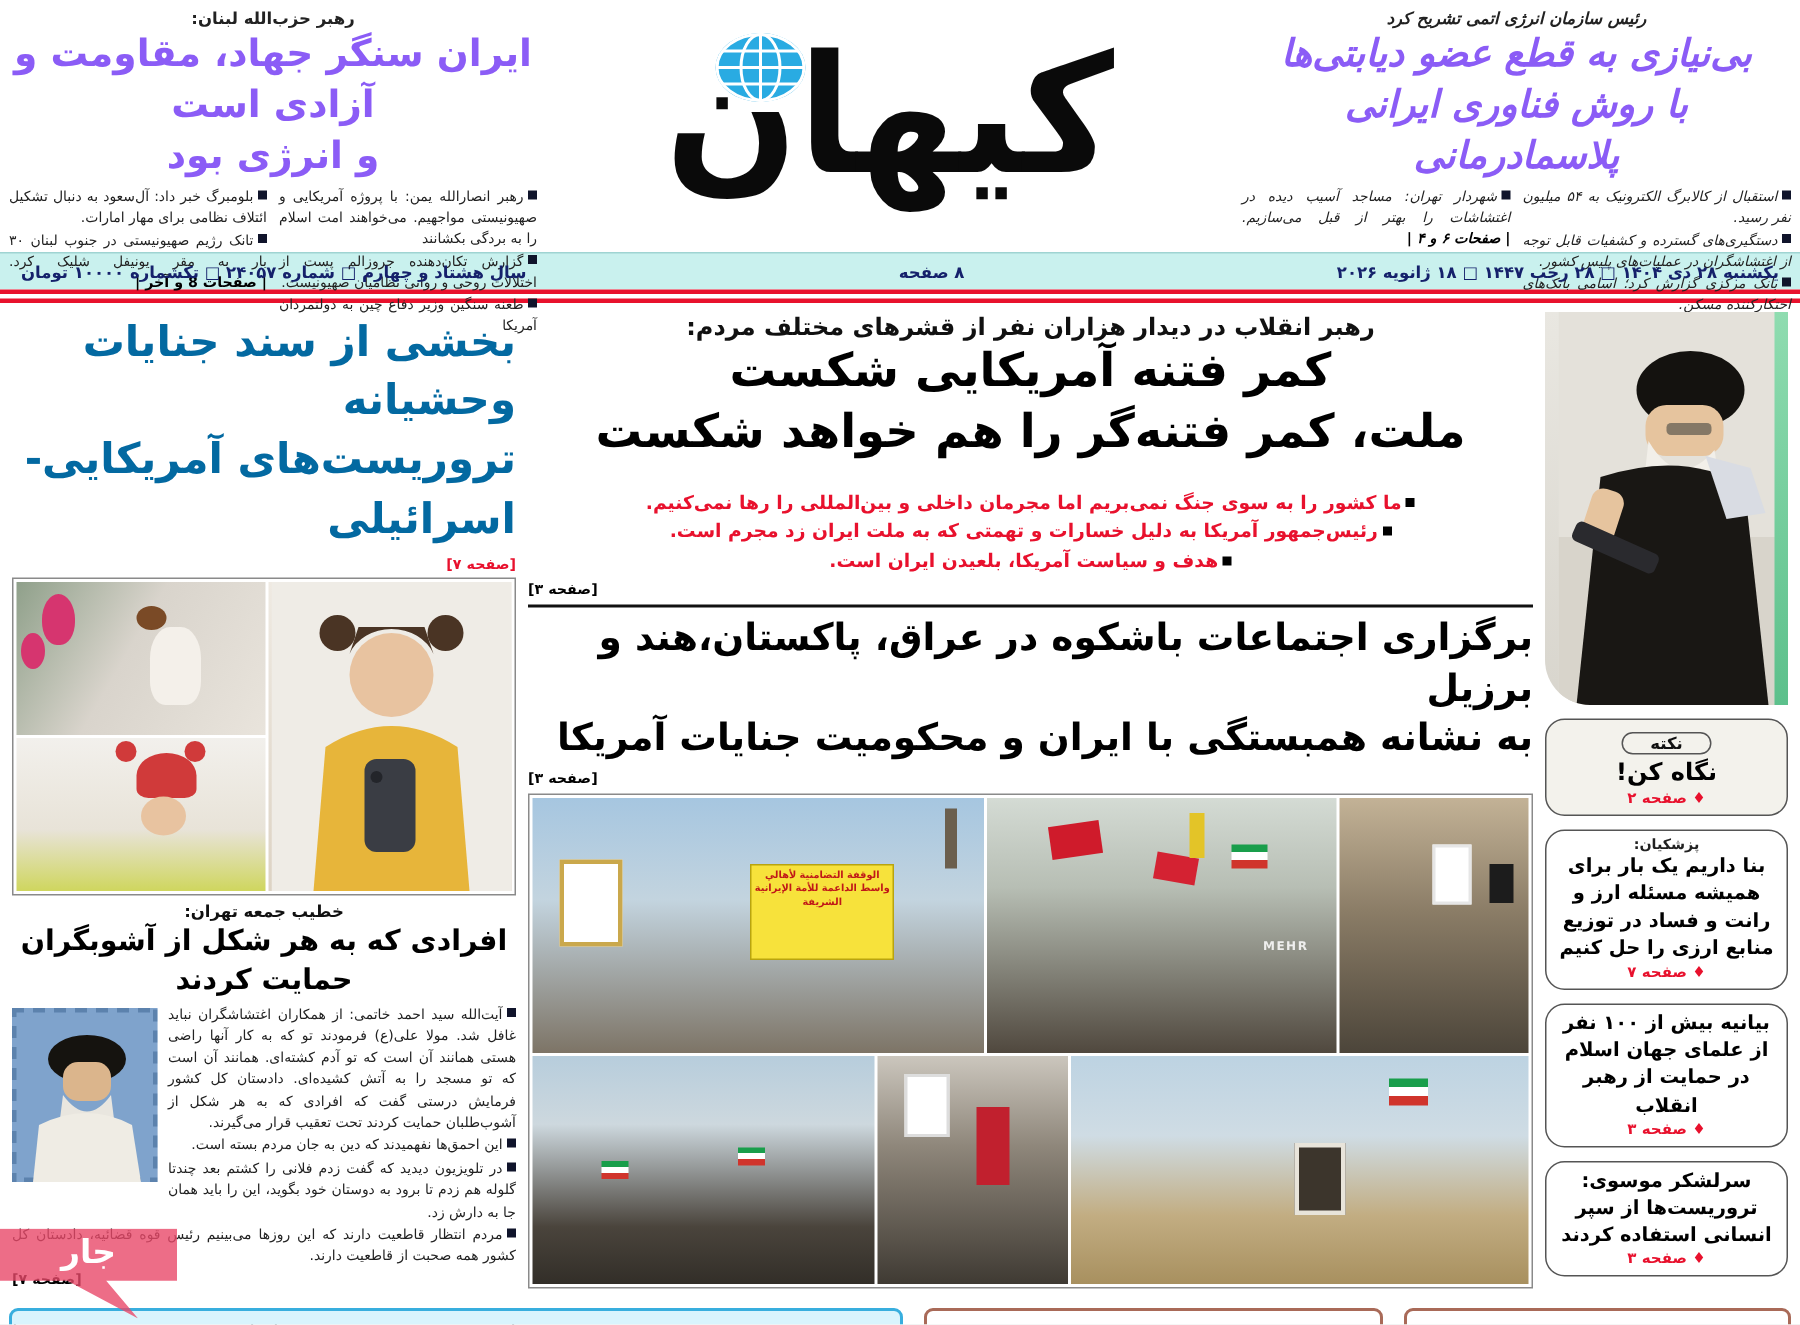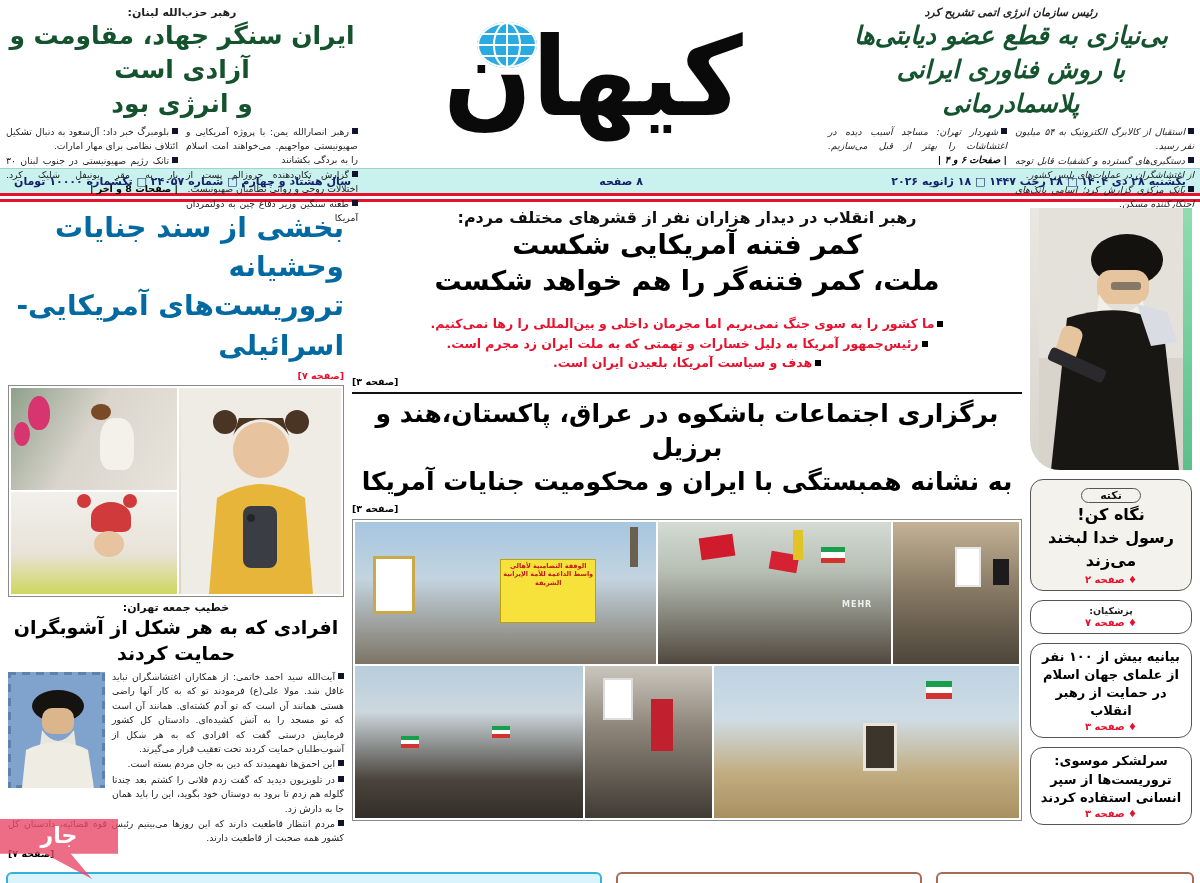--- a/index.html
+++ b/index.html
@@ -5,21 +5,21 @@
   * { margin:0; padding:0; box-sizing:border-box; }
   html,body { background:#e9e9e9; }
   body { font-family:"DejaVu Sans", sans-serif; }
   .page { position:relative; width:1200px; height:883px; margin:0 auto; background:#fff; overflow:hidden; color:#111; }
 
   
   .topband { display:flex; flex-direction:row; height:168px; padding:2px 6px 0 6px; gap:6px; }
   .topstory { width:352px; padding-top:4px; }
   .topstory.right { width:366px;font-style:italic; }
   .kicker { text-align:center; font-size:11px; font-weight:bold; color:#222; }
-  .tophead { text-align:center; font-size:25px; font-weight:900; line-height:1.35; color:#14532d; letter-spacing:-0.5px; }
+  .tophead { text-align:center; font-size:25px; font-weight:900; line-height:1.35; color:#8b5cf6; letter-spacing:-0.5px; }
   .briefs { display:flex; gap:8px; margin-top:5px; }
   .bcol { flex:1; }
   .bi { font-size:9.3px; line-height:1.5; text-align:justify; color:#222; margin-bottom:1px; }
   .sq { display:inline-block; width:6px; height:6px; background:#10142b; margin-left:3px; vertical-align:1px; }
   .ptag { font-weight:bold; font-size:9.5px; color:#000; white-space:nowrap; }
   .ptag.red { color:#e8112d; }
 
   
   .masthead { flex:1; position:relative; }
   .logo-text { position:absolute; right:0; left:0; top:8px; text-align:center; font-size:104px; font-weight:900; color:#0a0a0a; line-height:1.3; transform:scaleY(1.05); }
@@ -40,31 +40,31 @@
   .sbox.note { background:#f3f2ec; }
   .pillsm { display:inline-block; border:1.5px solid #555; border-radius:11px; background:#f3f2ec; font-size:11px; font-weight:bold; padding:0 18px; margin-top:-15px; position:relative; z-index:2; }
   .sbox .h { font-size:16px; font-weight:900; line-height:1.45; color:#000; }
   .sbox .h2s { font-size:13px; font-weight:900; line-height:1.4; color:#000; }
   .sbox .kick { font-size:9.5px; font-weight:bold; color:#222; }
   .diam { color:#e8112d; font-size:10px; font-weight:bold; margin-top:1px; }
 
   
   .center { flex:1; min-width:0; }
   .c-kick { text-align:center; font-size:16px; font-weight:bold; margin-top:0px; }
-  .c-head { text-align:center; font-size:27px; font-weight:900; line-height:1.32; letter-spacing:-1px; color:#000; }
+  .c-head { text-align:center; font-size:31px; font-weight:900; line-height:1.32; letter-spacing:-1px; color:#000; }
   .c-bullets { margin-top:16px; }
   .c-bullets .ln { text-align:center; font-size:12.5px; font-weight:bold; color:#e8112d; line-height:1.55; }
   .c-bullets .ln .sq { background:#000; }
   .c-ptag { text-align:left; margin-top:-2px; }
   .divider { border-top:2px solid #111; margin:3px 0 3px 0; }
-  .c-head2 { text-align:center; font-size:25px; font-weight:900; line-height:1.35; color:#000; }
+  .c-head2 { font-size:25px; font-weight:900; line-height:1.35; color:#000; }
   .collage { border:1px solid #8a8a8a; background:#fff; padding:2px; margin-top:3px; }
   .crow { display:flex; gap:2px; margin-bottom:2px; }
   .ph { position:relative; overflow:hidden; background:#cfc8ba; }
-  .crow1 .ph { height:142px; }
+  .crow1 .ph { height:170px; }
   .crow2 .ph { height:152px; }
   .mehr { position:absolute; top:55%; right:8%; color:rgba(255,255,255,.85); font-size:8px; font-weight:bold; letter-spacing:1px; }
   .banner { position:absolute; top:26%; right:20%; width:96px; height:64px; background:#f7e23b; border:1px solid #b9a40e; color:#c01818; font-size:6.5px; font-weight:bold; text-align:center; line-height:1.35; padding:2px; }
   .flagdec { position:absolute; }
 
   
   .leftcol { width:336px; flex:0 0 336px; }
   .l-head1 { font-size:28px; font-weight:900; line-height:1.4; color:#0369a1; }
   .l-ptag-r { text-align:right; margin-top:-1px; }
   .kidsbox { border:1px solid #8a8a8a; padding:2px; margin-top:2px; height:212px; display:flex; gap:2px; }
@@ -180,27 +180,27 @@
           <rect x="8" y="150" width="60" height="14" rx="4" fill="#2a2a2e" transform="rotate(24 38 157)"></rect>
           <rect x="72" y="74" width="30" height="8" rx="3" fill="#5b584f" opacity=".7"></rect>
         </svg>
         <div class="greenstrip"></div>
       </div>
 
       <div class="sbox note">
         <span class="pillsm">نکته</span>
         <div class="h">
           <div>نگاه کن!</div>
-          <div>رسول خدا لبخند می‌زند</div>
         </div>
         <div class="diam">♦ صفحه ۲</div>
       </div>
 
       <div class="sbox">
         <div class="kick">پزشکیان:</div>
+        <div class="h2s">بنا داریم یک بار برای همیشه مسئله ارز و رانت و فساد در توزیع منابع ارزی را حل کنیم</div>
         <div class="diam">♦ صفحه ۷</div>
       </div>
 
       <div class="sbox">
         <div class="h2s">بیانیه بیش از ۱۰۰ نفر از علمای جهان اسلام در حمایت از رهبر انقلاب</div>
         <div class="diam">♦ صفحه ۳</div>
       </div>
 
       <div class="sbox">
         <div class="h2s">سرلشکر موسوی: تروریست‌ها از سپر انسانی استفاده کردند</div>

